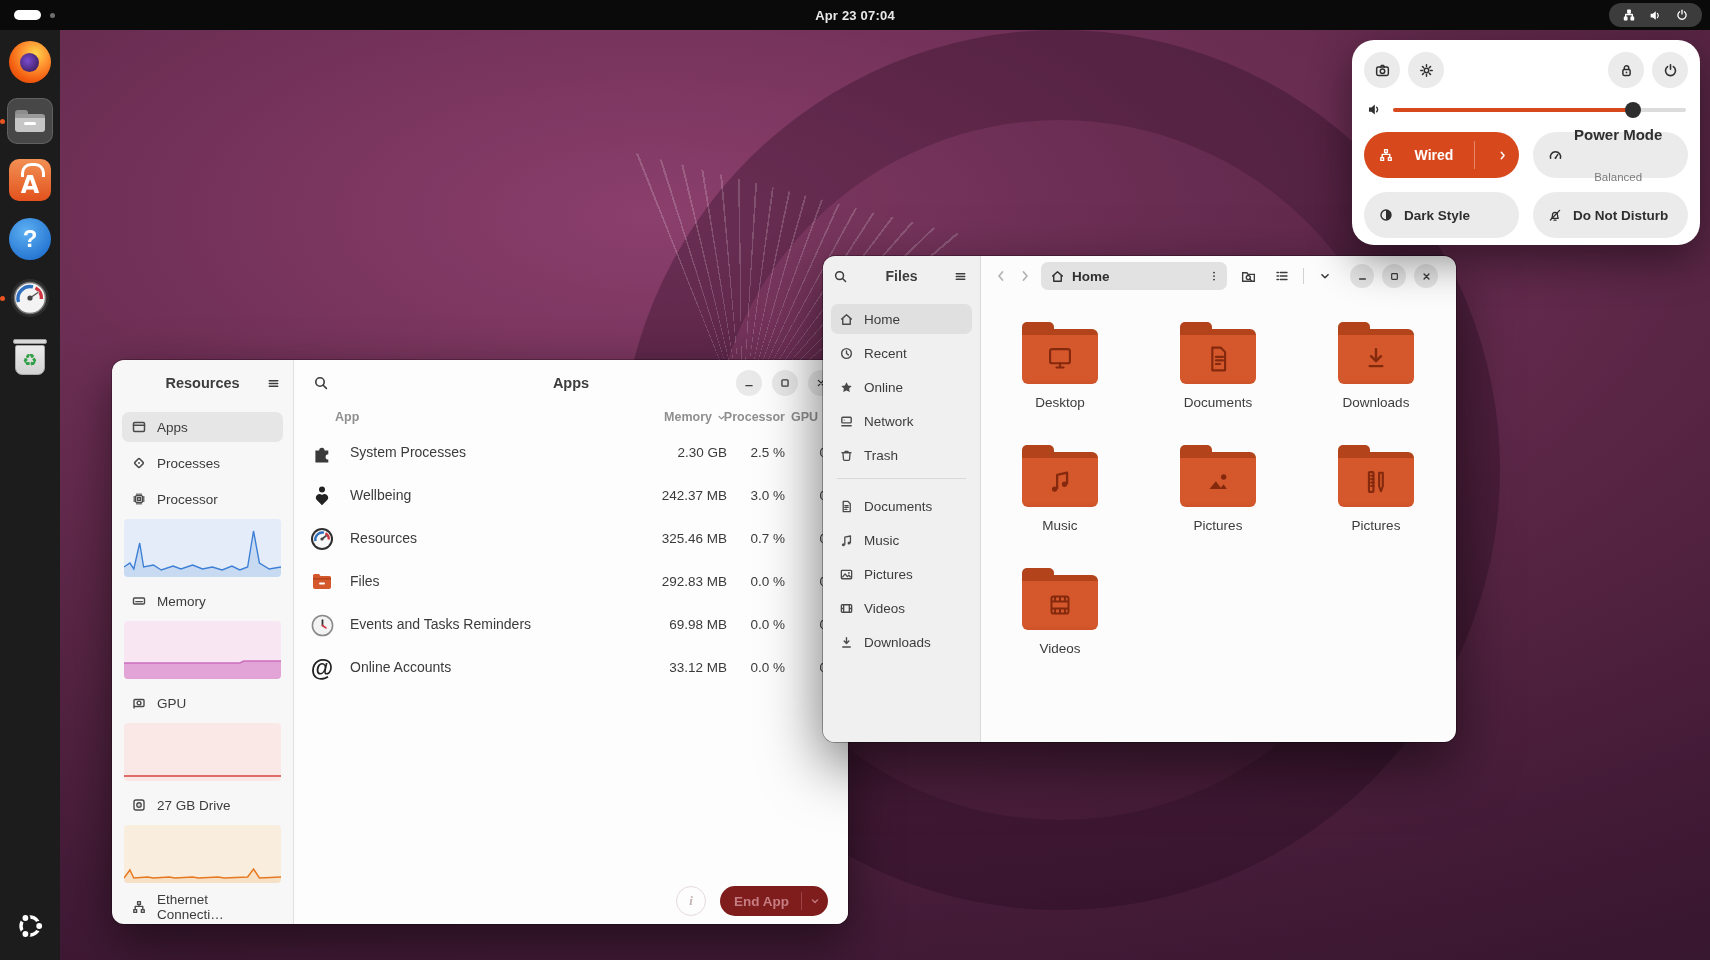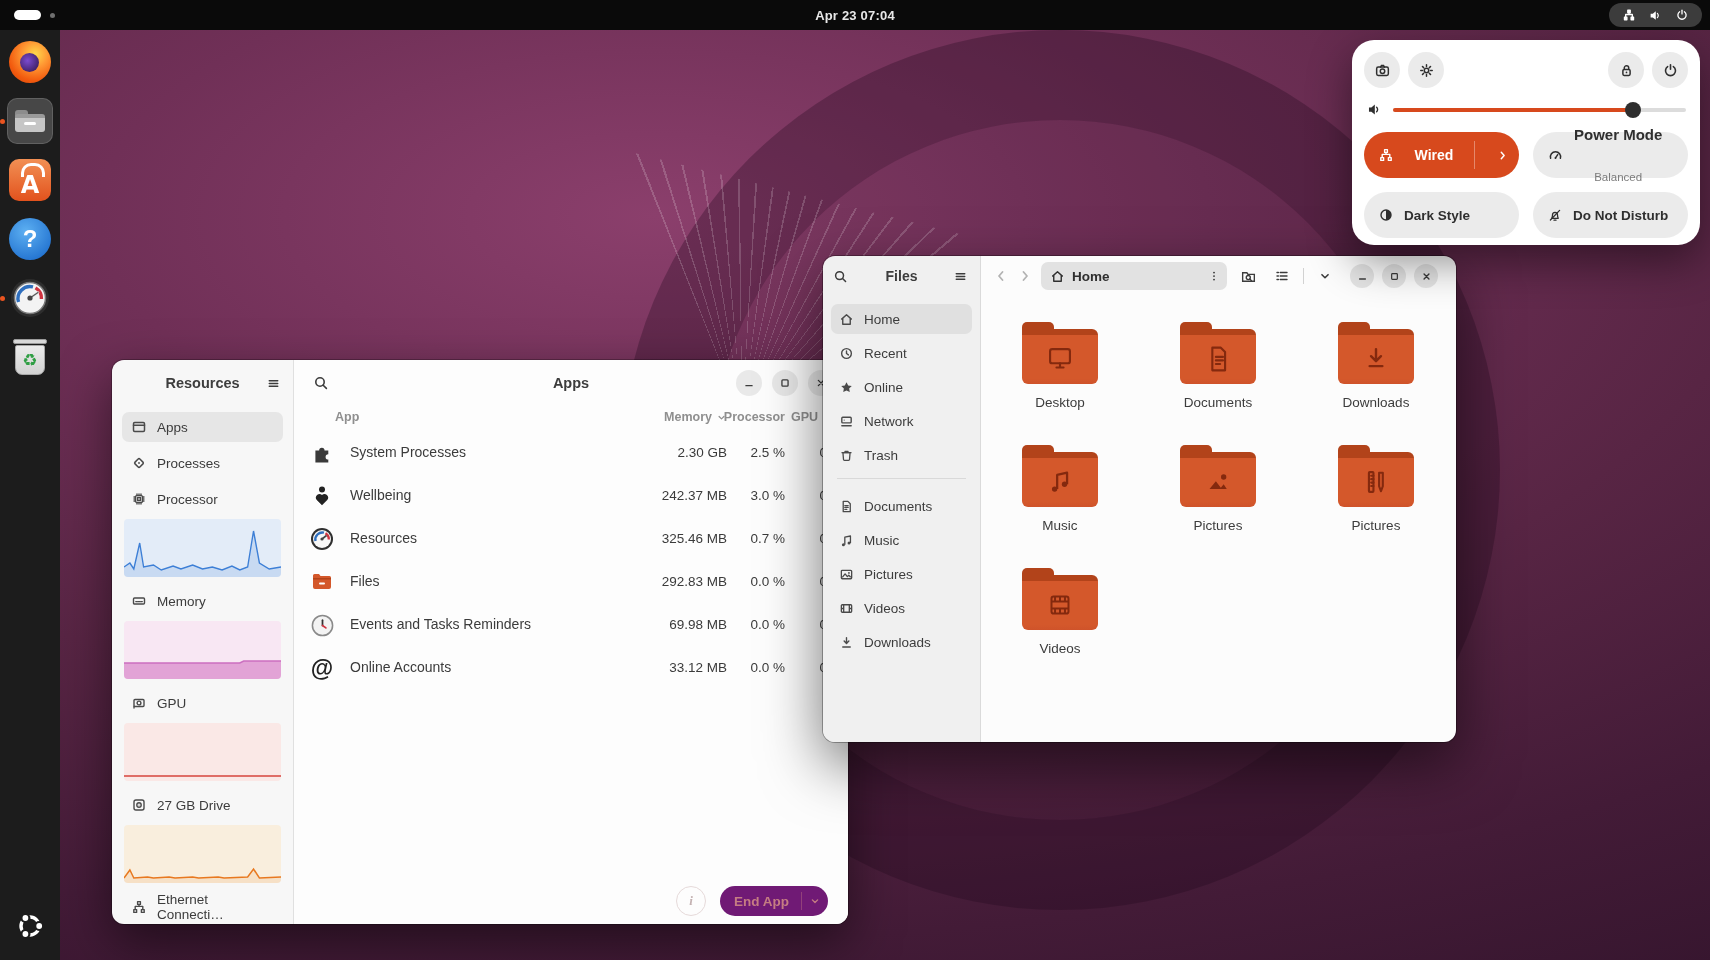--- a/index.html
+++ b/index.html
@@ -71,21 +71,21 @@
   .rs-cols .c-proc{ position:absolute; right:63px; top:4px; }
   .rs-cols .c-gpu { position:absolute; right:30px; top:4px; }
   .rs-row { position:relative; height:43px; }
   .rs-row .ric { position:absolute; left:14px; top:7px; width:28px; height:28px; display:flex; align-items:center; justify-content:center; }
   .rs-row .rname { position:absolute; left:56px; top:12px; font-size:14px; color:#3b3b3b; }
   .rs-row .rmem  { position:absolute; right:121px; top:13px; font-size:13.5px; color:#3b3b3b; }
   .rs-row .rproc { position:absolute; right:63px;  top:13px; font-size:13.5px; color:#3b3b3b; }
   .rs-row .rgpu  { position:absolute; right:-6px;  top:13px; font-size:13.5px; color:#3b3b3b; }
   .rs-foot { position:absolute; left:0; right:0; bottom:0; height:46px; display:flex; align-items:center; justify-content:flex-end; gap:14px; padding-right:20px; background:#fdfdfd; }
   .info-btn { width:30px; height:30px; border-radius:50%; border:1px solid #e6dada; color:#c4b2b2; display:flex; align-items:center; justify-content:center; font-size:13px; font-weight:700; font-family:"Liberation Serif",serif; font-style:italic; }
-  .endapp { height:30px; border-radius:15px; background:#701a75; display:flex; align-items:center; color:#c57d82; }
+  .endapp { height:30px; border-radius:15px; background:#7f1d1d; display:flex; align-items:center; color:#c57d82; }
   .endapp .lbl { padding:0 12px 0 14px; font-size:13.5px; font-weight:700; }
   .endapp .sep { width:1px; height:18px; background:rgba(197,125,130,.4); }
   .endapp .chv { width:26px; display:flex; justify-content:center; }
 
   
   .fi-win { position:absolute; left:823px; top:256px; width:633px; height:486px; border-radius:12px; overflow:hidden; z-index:3;
     display:flex; box-shadow:0 22px 60px rgba(0,0,0,.55), 0 0 0 1px rgba(0,0,0,.3); }
   .fi-side { width:158px; background:#f0f0f0; border-right:1px solid #dadada; }
   .fi-side-head { height:40px; position:relative; display:flex; align-items:center; justify-content:center; }
   .fi-side-head .srch { position:absolute; left:10px; color:#3c3c3c; }

